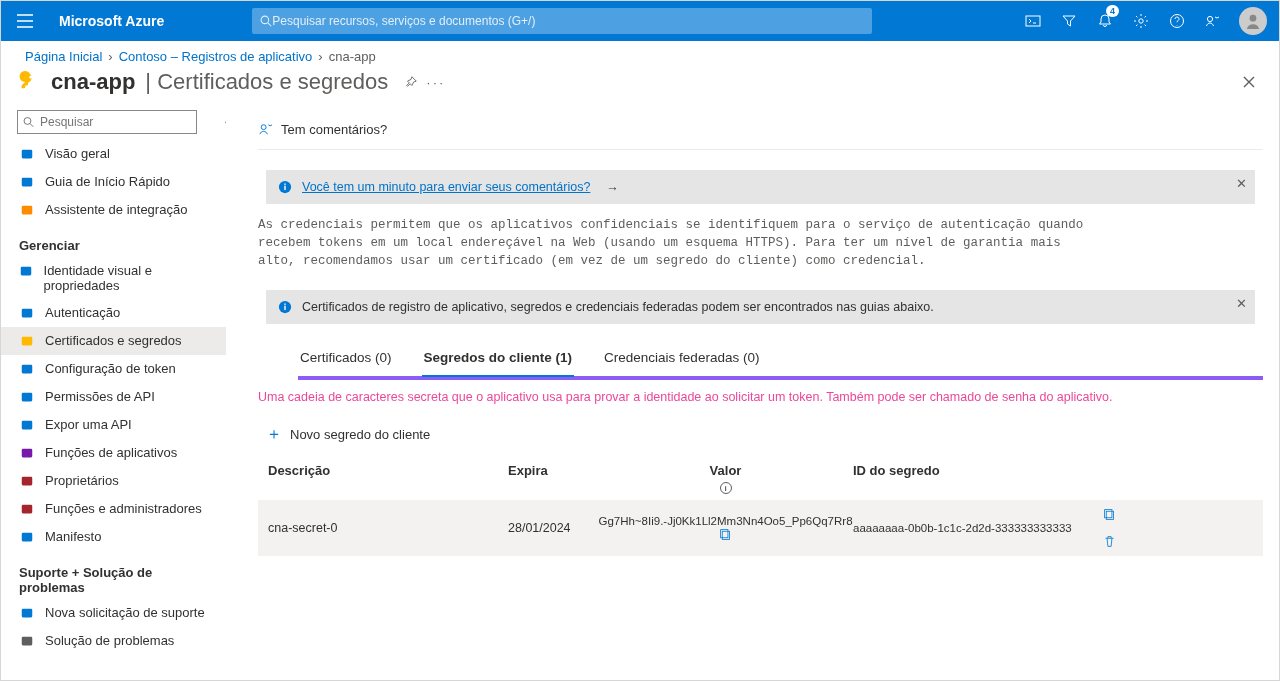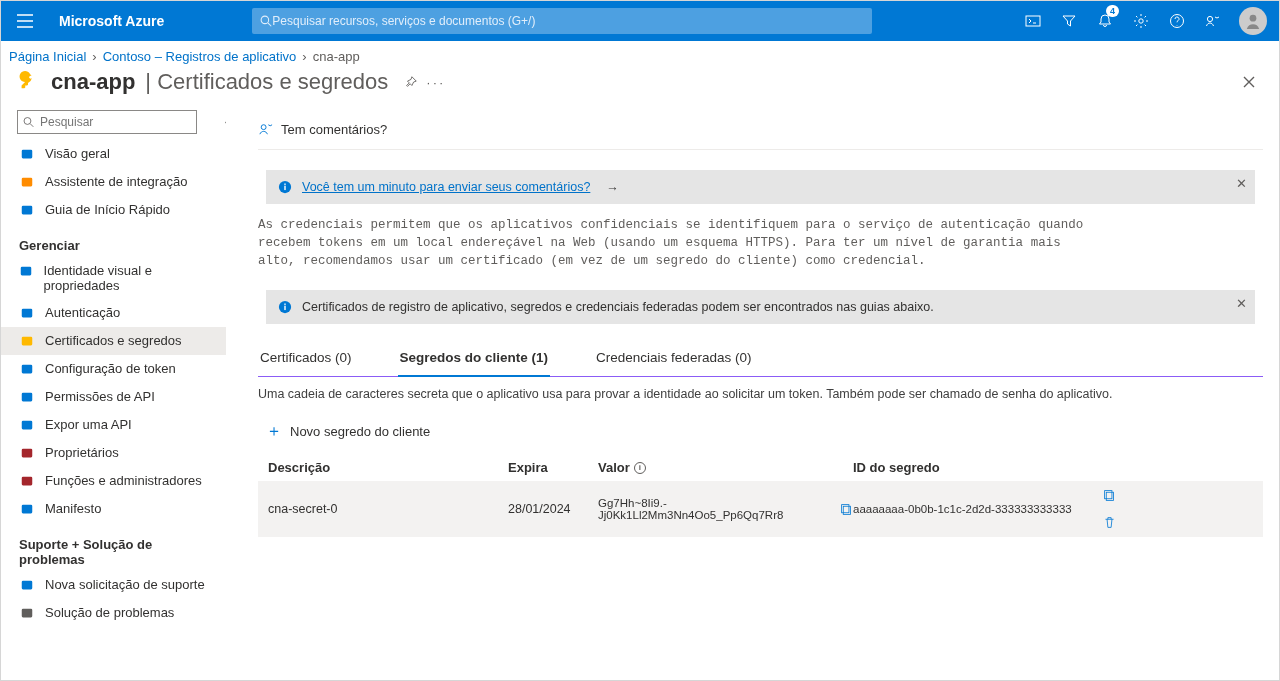--- a/index.html
+++ b/index.html
@@ -10,21 +10,21 @@
 .brand { font-weight: 600; font-size: 14px; padding: 0 10px; white-space: nowrap; }
 .search-wrap { flex: 0 0 620px; margin-left: 70px; }
 .search-box { width: 100%; height: 26px; background: rgba(255,255,255,0.3); border: none; border-radius: 2px; color: #fff; padding: 0 8px 0 20px; font-size: 12px; }
 .search-box::placeholder { color: #e1eefb; }
 .search-container { position: relative; }
 .search-icon-abs { position: absolute; left: 8px; top: 50%; transform: translateY(-50%); color: #e1eefb; }
 .top-icons { margin-left: auto; display: flex; align-items: center; gap: 4px; }
 .top-icon { width: 32px; height: 40px; display: flex; align-items: center; justify-content: center; cursor: pointer; position: relative; }
 .pill { position: absolute; top: 4px; right: 2px; background: #fff; color: #0078d4; font-size: 9px; font-weight: 700; border-radius: 8px; padding: 0 4px; line-height: 12px; }
 .avatar { width: 28px; height: 28px; border-radius: 50%; background: #ccc; display: flex; align-items: center; justify-content: center; margin-left: 6px; margin-right:4px; }
-.breadcrumb { padding: 8px 8px 4px; font-size: 13px; display: flex; align-items: center; gap: 6px; }
+.breadcrumb { padding: 8px 24px 4px; font-size: 13px; display: flex; align-items: center; gap: 6px; }
 .breadcrumb a { color: #0072c9; text-decoration: none; cursor: pointer; }
 .breadcrumb .sep { color: #605e5c; }
 .breadcrumb .cur { color: #605e5c; }
 .title-row { padding: 0 16px 14px; display: flex; align-items: center; gap: 10px; }
 .key-icon { width: 24px; height: 24px; color: #ffb900; }
 .title-main { font-size: 22px; font-weight: 600; }
 .title-sub { font-size: 22px; color: #605e5c; }
 .title-actions { margin-left: 6px; display: flex; gap: 8px; color: #605e5c; }
 .close-x { margin-left: auto; width: 28px; height: 28px; display: flex; align-items: center; justify-content: center; cursor: pointer; color: #605e5c; }
 .body { display: flex; flex: 1; overflow: hidden; }
@@ -39,31 +39,31 @@
 .side-group { padding: 14px 12px 4px 18px; font-weight: 600; color: #323130; font-size: 13px; }
 .main { flex: 1; padding: 0 16px 16px 32px; overflow-y: auto; }
 .feedback-bar { display: flex; align-items: center; gap: 8px; height: 40px; border-bottom: 1px solid #edebe9; color: #323130; }
 .feedback-bar .fbicon { color: #0078d4; }
 .info-banner { background: #e5e5e5; border: none; padding: 10px 12px; margin: 20px 8px 12px; font-size: 12.5px; color: #323130; position: relative; display: flex; align-items: center; gap: 10px; }
 .info-banner .banner-close { position: absolute; right: 8px; top: 6px; color: #605e5c; cursor: pointer; font-size: 13px; }
 .info-icon { color: #0078d4; flex-shrink:0; }
 .info-underline { text-decoration: underline; color: #0072c9; cursor: pointer; }
 .arrow-right { color: #323130; margin-left: 6px; }
 .desc-para { font-size: 12.5px; color: #605e5c; margin: 6px 0 14px; line-height: 1.45; max-width: 840px; font-family: Liberation Mono, monospace; }
-.tabs { display: flex; gap: 44px; border-bottom: 1px solid #8b5cf6; margin-top: 18px; }
+.tabs { display: flex; gap: 28px; border-bottom: 4px solid #8b5cf6; margin-top: 18px; margin-left: 40px; }
 .tab { padding: 8px 2px 10px; font-size: 13.5px; color: #323130; cursor: pointer; }
 .tab.active { font-weight: 600; border-bottom: 2px solid #0078d4; margin-bottom: -1px; }
-.tab-desc { font-size: 12.5px; color: #404040; padding: 10px 0 14px; }
+.tab-desc { font-size: 12.5px; color: #ec4899; padding: 10px 0 14px; }
 .new-secret { display: flex; align-items: center; gap: 8px; color: #323130; font-size: 13px; cursor: pointer; padding: 6px 0 12px 8px; }
 .new-secret .plus { color: #0078d4; font-size: 16px; font-weight: 400; }
 .table { width: 100%; }
 .thead { display: flex; padding: 6px 10px; font-weight: 600; font-size: 13px; }
 .col-desc { width: 240px; }
 .col-exp { width: 90px; }
-.col-val { width: 255px; display:flex; align-items:center; gap:4px;}
+.col-val { width: 255px; display:flex; align-items:center; gap:4px;flex-direction:column;}
 .col-id { width: 250px; }
 .col-act { width: 60px; }
 .trow { display: flex; padding: 8px 10px; background: #f3f2f1; font-size: 12.5px; align-items: center; }
 .trow .col-val, .trow .col-id { display:flex; align-items:center; gap:1px; }
 .copy-ic { color: #0078d4; cursor: pointer; }
 .del-ic { color: #0078d4; cursor: pointer; margin-left: 8px; }
 .info-circ { width:12px; height:12px; border:1px solid #605e5c; border-radius:50%; display:inline-flex; align-items:center; justify-content:center; font-size:8px; color:#605e5c; }
 svg { display:block; }
 </style>
 </head>
@@ -185,32 +185,32 @@
             <span class="ic">
               <svg width="14" height="14" viewBox="0 0 16 16">
                 <rect x="2" y="3" width="12" height="10" rx="1.5" fill="#0078d4"></rect>
               </svg>
             </span>
             <span>Visão geral</span>
           </div>
           <div class="side-item">
             <span class="ic">
               <svg width="14" height="14" viewBox="0 0 16 16">
+                <rect x="2" y="3" width="12" height="10" rx="1.5" fill="#0078d4"></rect>
+              </svg>
+            </span>
+            <span>Guia de Início Rápido</span>
+          </div>
+          <div class="side-item">
+            <span class="ic">
+              <svg width="14" height="14" viewBox="0 0 16 16">
                 <rect x="2" y="3" width="12" height="10" rx="1.5" fill="#ff8c00"></rect>
               </svg>
             </span>
             <span>Assistente de integração</span>
-          </div>
-          <div class="side-item">
-            <span class="ic">
-              <svg width="14" height="14" viewBox="0 0 16 16">
-                <rect x="2" y="3" width="12" height="10" rx="1.5" fill="#0078d4"></rect>
-              </svg>
-            </span>
-            <span>Guia de Início Rápido</span>
           </div>
         </div>
       <div class="side-group">Gerenciar</div>
       <div id="side-g1">
           <div class="side-item">
             <span class="ic">
               <svg width="14" height="14" viewBox="0 0 16 16">
                 <rect x="2" y="3" width="12" height="10" rx="1.5" fill="#0078d4"></rect>
               </svg>
             </span>
@@ -248,20 +248,28 @@
             </span>
             <span>Permissões de API</span>
           </div>
           <div class="side-item">
             <span class="ic">
               <svg width="14" height="14" viewBox="0 0 16 16">
                 <rect x="2" y="3" width="12" height="10" rx="1.5" fill="#0078d4"></rect>
               </svg>
             </span>
             <span>Expor uma API</span>
+          </div>
+          <div class="side-item">
+            <span class="ic">
+              <svg width="14" height="14" viewBox="0 0 16 16">
+                <rect x="2" y="3" width="12" height="10" rx="1.5" fill="#7719aa"></rect>
+              </svg>
+            </span>
+            <span>Funções de aplicativos</span>
           </div>
           <div class="side-item">
             <span class="ic">
               <svg width="14" height="14" viewBox="0 0 16 16">
                 <rect x="2" y="3" width="12" height="10" rx="1.5" fill="#a4262c"></rect>
               </svg>
             </span>
             <span>Proprietários</span>
           </div>
           <div class="side-item">

